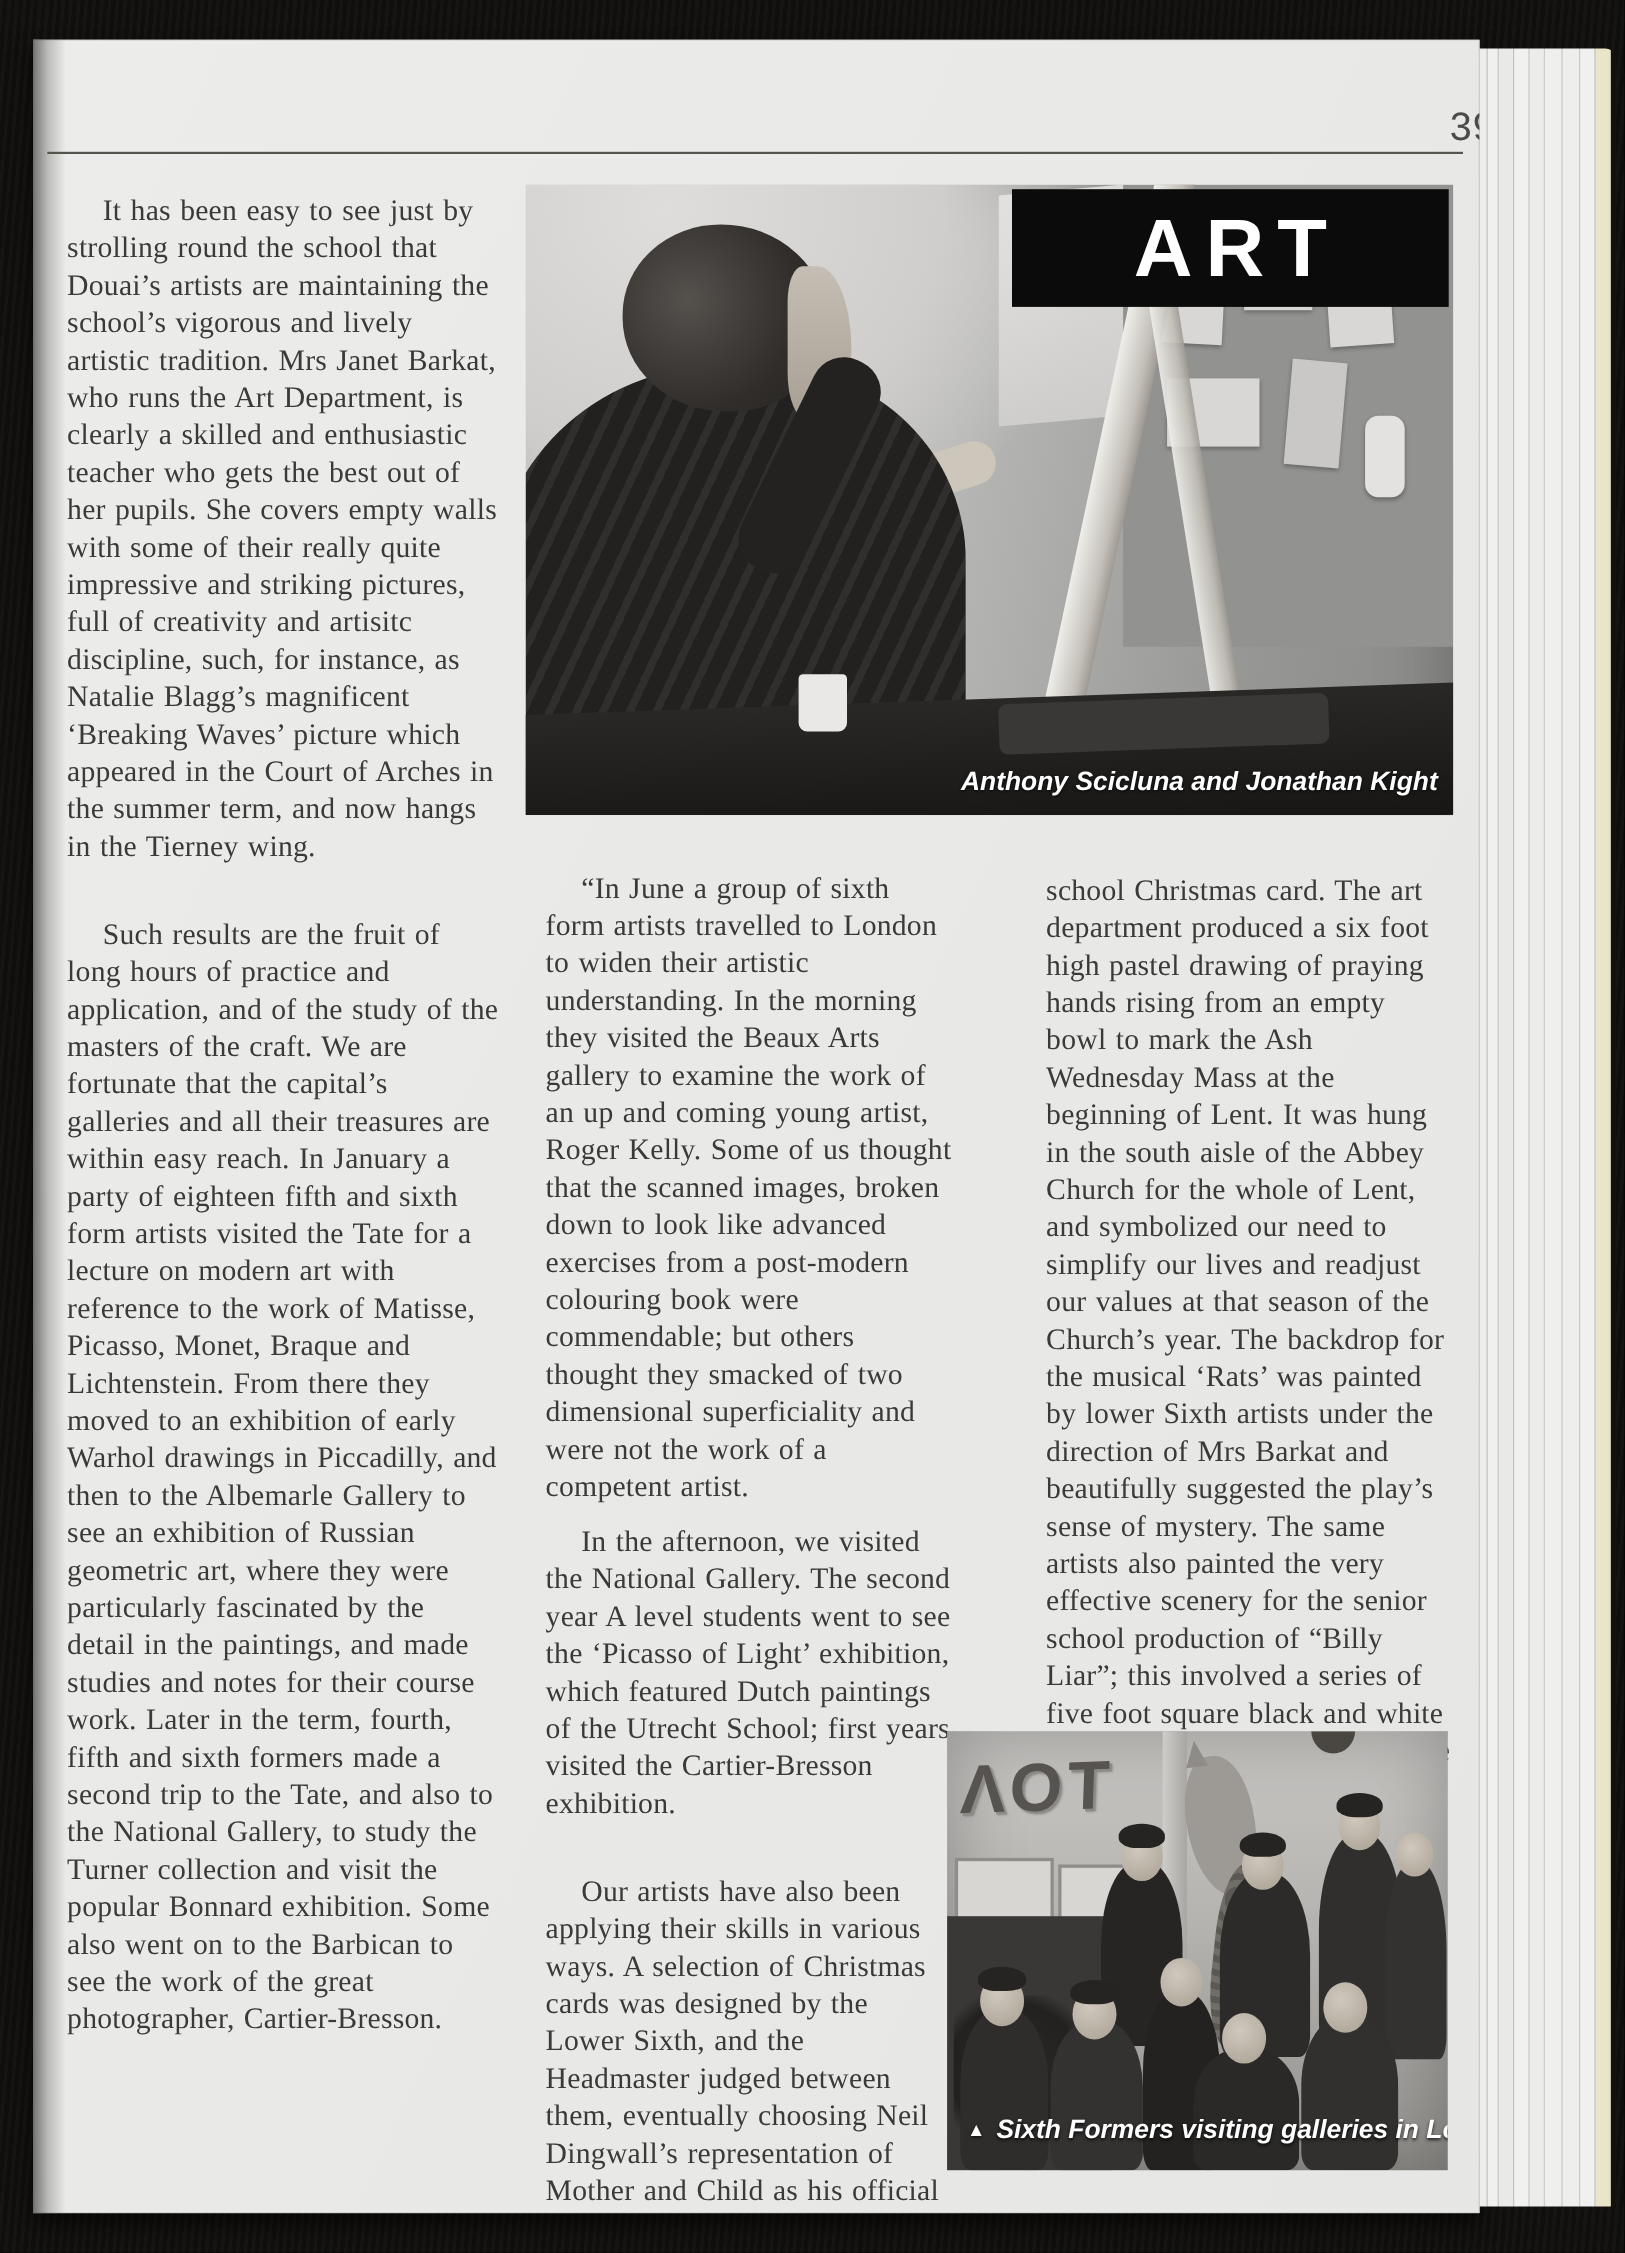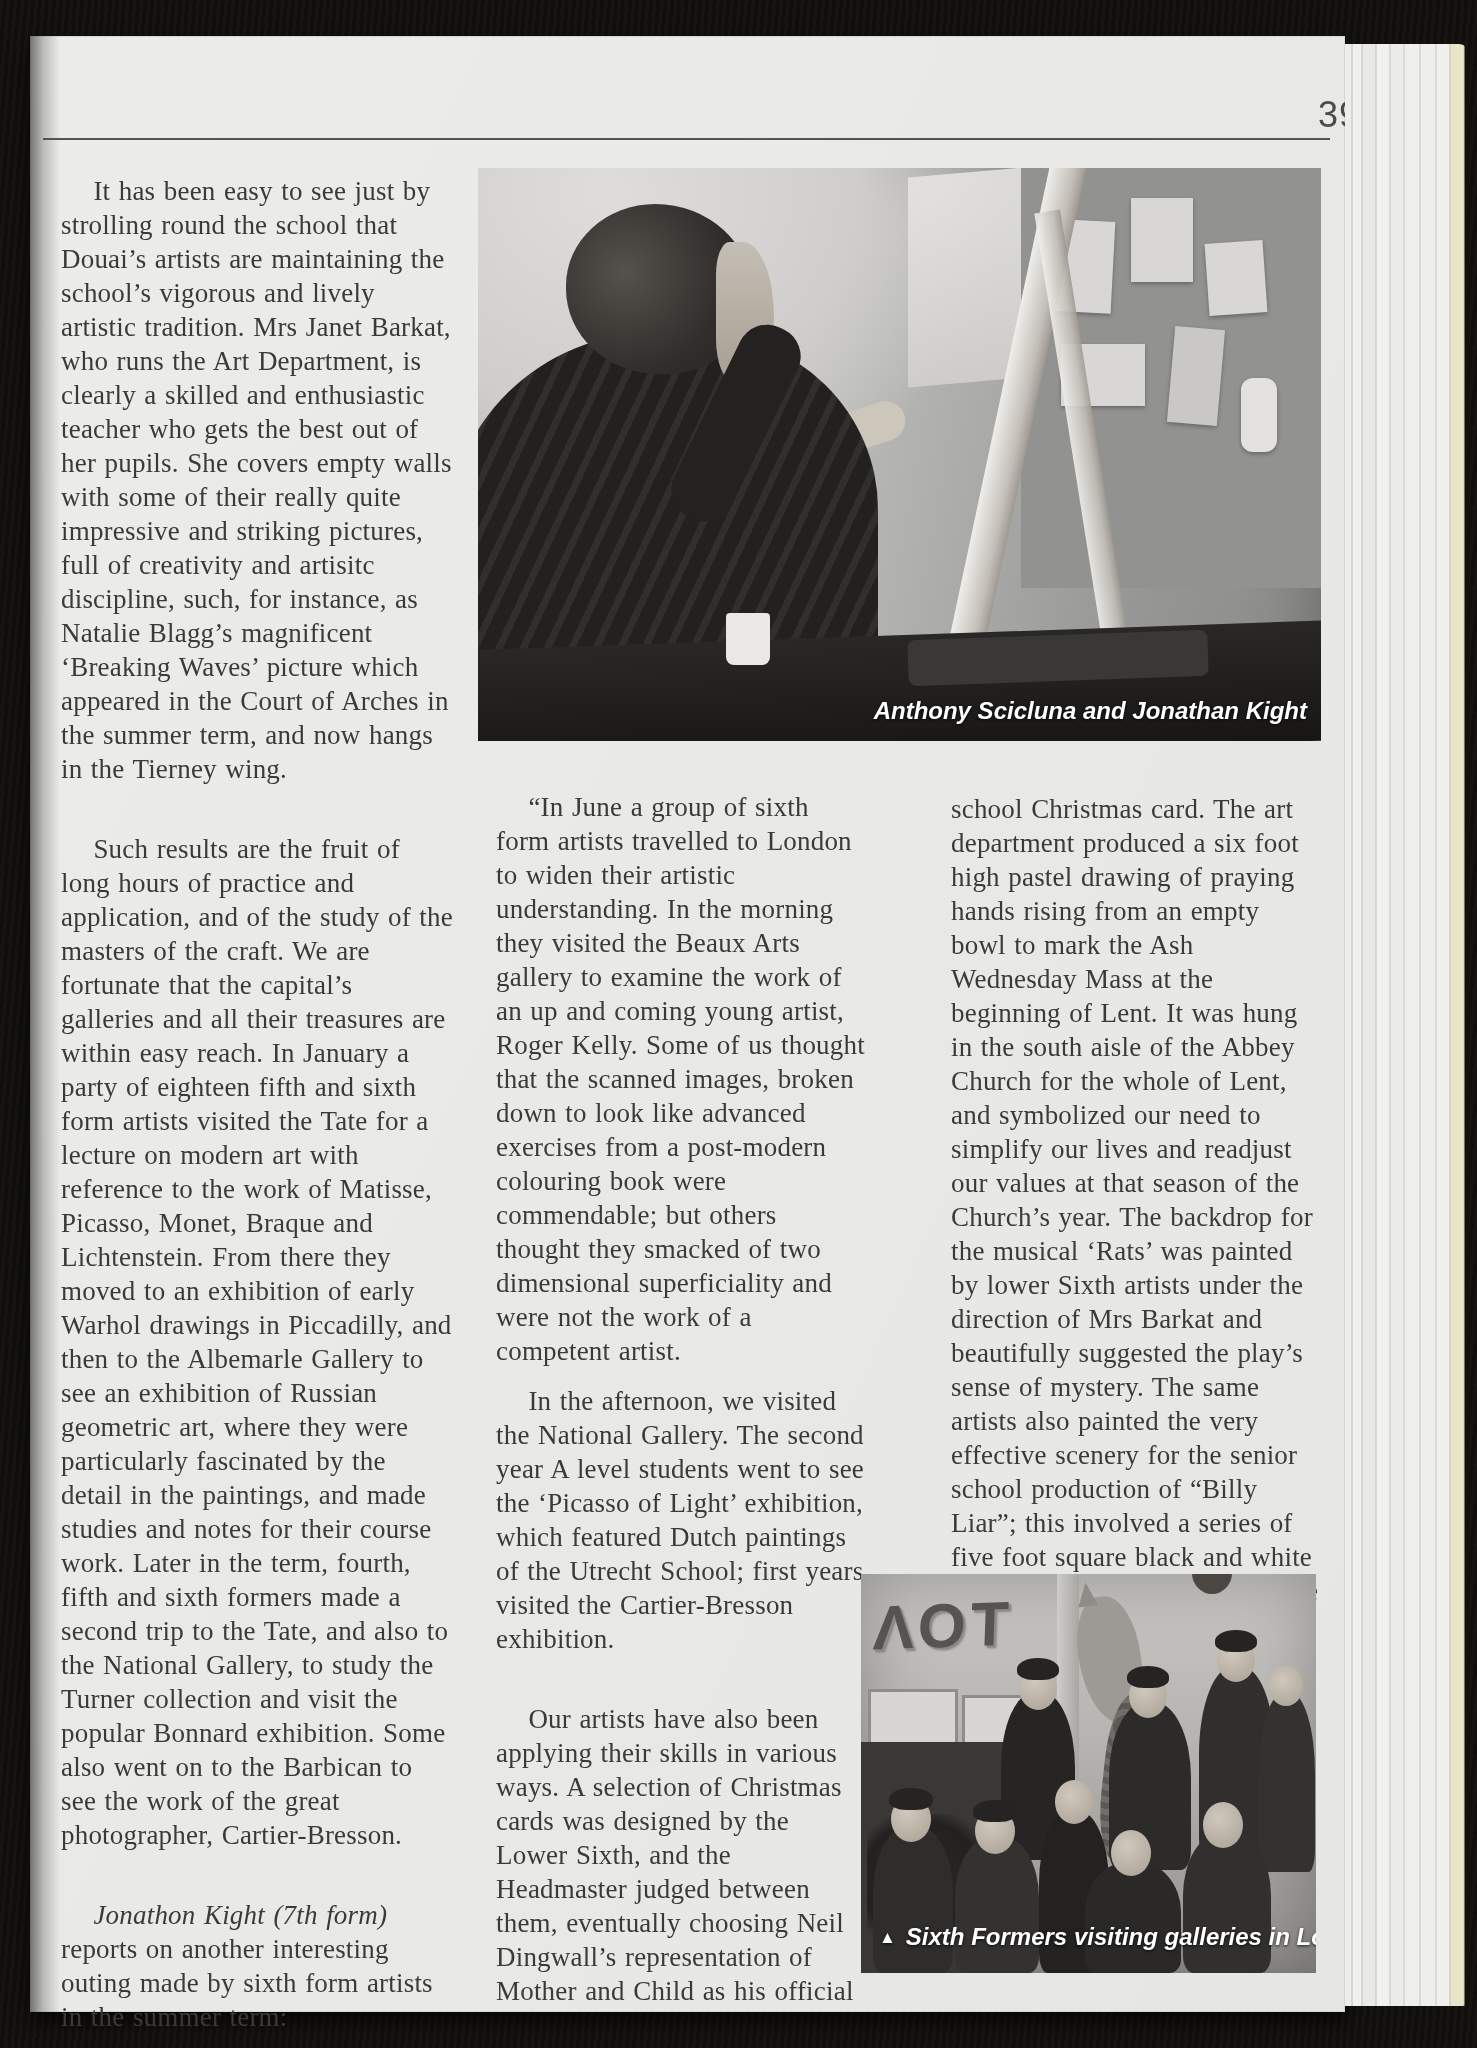--- a/index.html
+++ b/index.html
@@ -119,21 +119,20 @@
 
   <div class="page">
     <div class="gutter-shadow"></div>
 
     <div class="page-number">39</div>
     <div class="top-rule"></div>
 
     <div class="col col-left">
       <p class="ind">It has been easy to see just by strolling round the school that Douai’s artists are maintaining the school’s vigorous and lively artistic tradition.  Mrs Janet Barkat, who runs the Art Department, is clearly a skilled and enthusiastic teacher who gets the best out of her pupils. She covers empty walls with some of their really quite impressive and striking pictures, full of creativity and artisitc discipline, such, for instance, as Natalie Blagg’s magnificent ‘Breaking Waves’ picture which appeared in the Court of Arches in the summer term, and now hangs in the Tierney wing.</p>
       <p class="ind gap">Such results are the fruit of long hours of practice and application, and of the study of the masters of the craft.  We are fortunate that the capital’s galleries and all their treasures are within easy reach.  In January a party of eighteen fifth and sixth form artists visited the Tate for a lecture on modern art with reference to the work of Matisse, Picasso, Monet, Braque and Lichtenstein. From there they moved to an exhibition of early Warhol drawings in Piccadilly, and then to the Albemarle Gallery to see an exhibition of Russian geometric art, where they were particularly fascinated by the detail in the paintings, and made studies and notes for their course work.  Later in the term, fourth, fifth and sixth formers made a second trip to the Tate, and also to the National Gallery, to study the Turner collection and visit the popular Bonnard exhibition.  Some also went on to the Barbican to see the work of the great photographer, Cartier-Bresson.</p>
-      <p class="ind gap"><span class="lead-italic">Jonathon Kight (7th form)</span><span> reports on another interesting outing made by sixth form artists in the summer term:</span></p>
     </div>
 
     <div class="photo photo-top">
       <div class="pt-ceiling"></div>
       <div class="pt-window"></div>
       <div class="pt-artworks">
         <div class="pt-art" style="left:18px;top:52px;width:74px;height:92px;transform:rotate(3deg);"></div>
         <div class="pt-art" style="left:110px;top:30px;width:62px;height:84px;"></div>
         <div class="pt-art" style="left:186px;top:74px;width:58px;height:72px;transform:rotate(-4deg);"></div>
         <div class="pt-art" style="left:40px;top:176px;width:84px;height:62px;"></div>
@@ -146,20 +145,23 @@
       <div class="pt-fig2-head"></div>
       <div class="pt-fig2-shirt"></div>
       <div class="pt-fig2-vest"></div>
       <div class="pt-fig1-body"></div>
       <div class="pt-fig1-head"></div>
       <div class="pt-fig1-face"></div>
       <div class="pt-fig1-arm"></div>
       <div class="pt-table"></div>
       <div class="pt-mug"></div>
       <div class="pt-clutter"></div>
+      <div class="art-banner">
+        <span>ART</span>
+      </div>
       <div class="photo-caption cap-top">Anthony Scicluna and Jonathan Kight</div>
     </div>
 
     <div class="col col-mid">
       <p class="ind">“In June a group of sixth form artists travelled to London to widen their artistic understanding.  In the morning they visited the Beaux Arts gallery to examine the work of an up and coming young artist, Roger Kelly.  Some of us thought that the scanned images, broken down to look like advanced exercises from a post-modern colouring book were commendable; but others thought they smacked of two dimensional superficiality and were not the work of a competent artist.</p>
       <p class="ind">In the afternoon, we visited the National Gallery.  The second year A level students went to see the ‘Picasso of Light’ exhibition, which featured Dutch paintings of the Utrecht School; first years visited the Cartier-Bresson exhibition.</p>
       <p class="ind gap">Our artists have also been applying their skills in various ways.  A selection of Christmas cards was designed by the Lower Sixth, and the Headmaster judged between them, eventually choosing Neil Dingwall’s representation of Mother and Child as his official</p>
     </div>
 
     <div class="col col-right">

